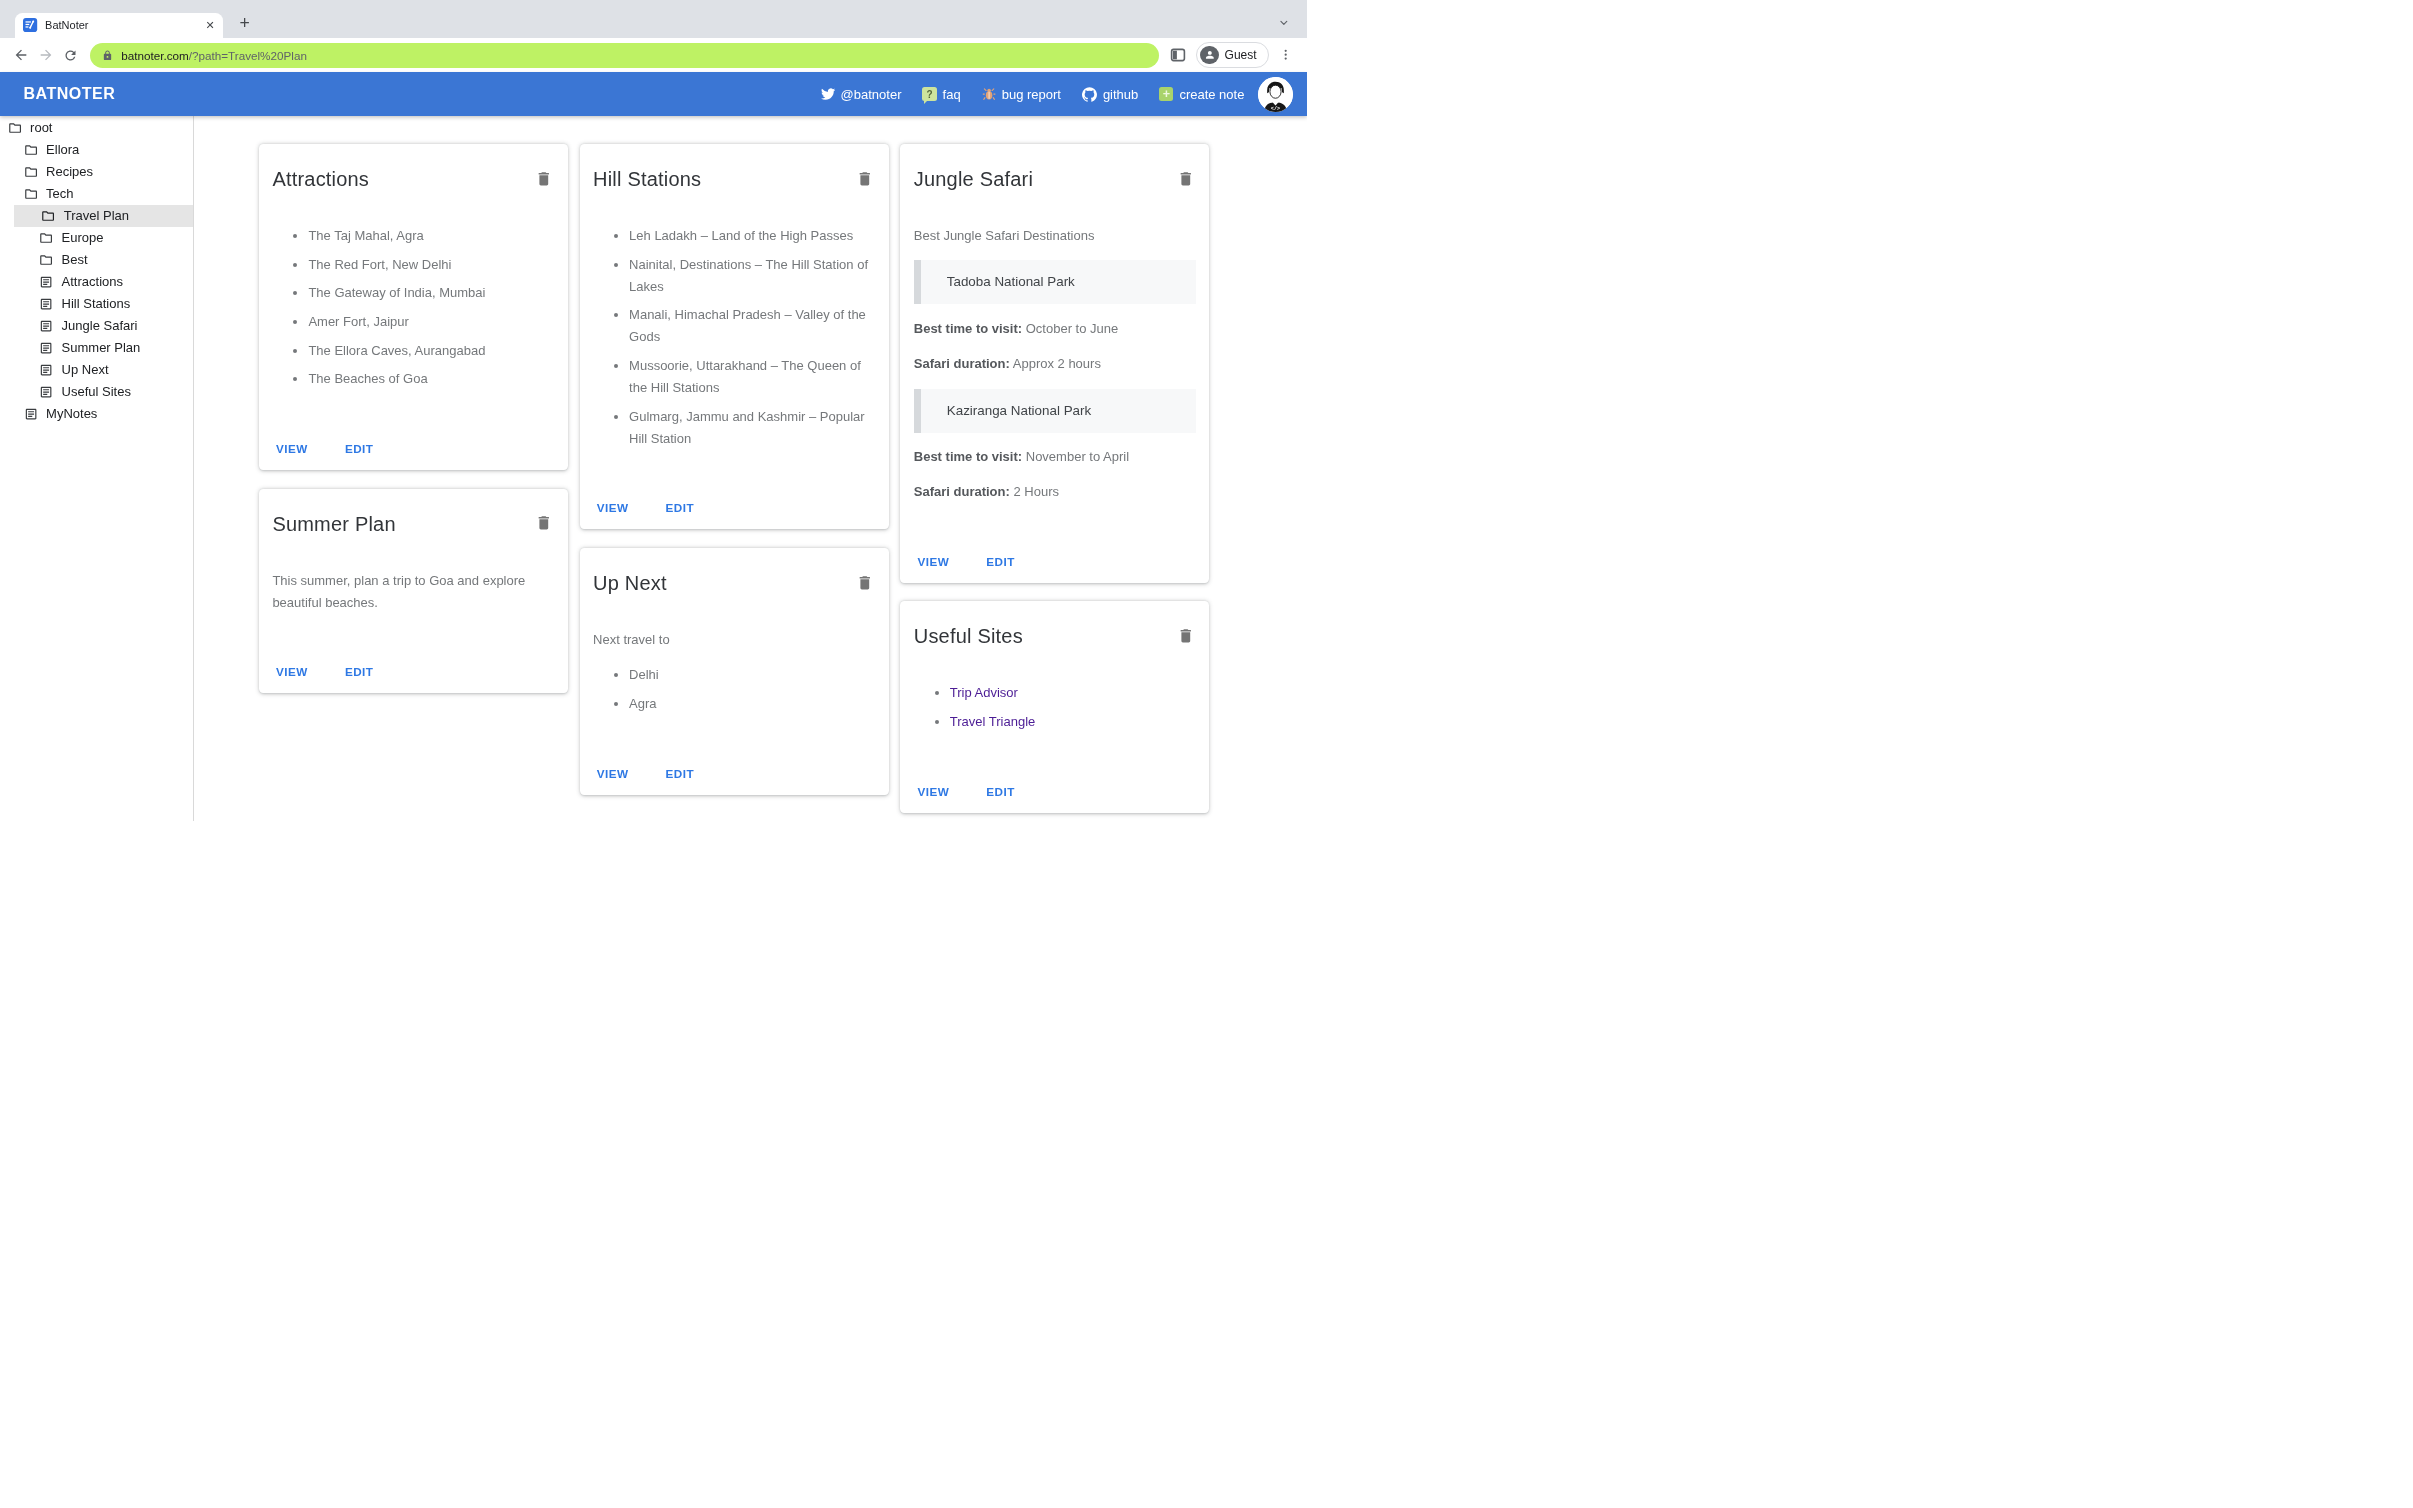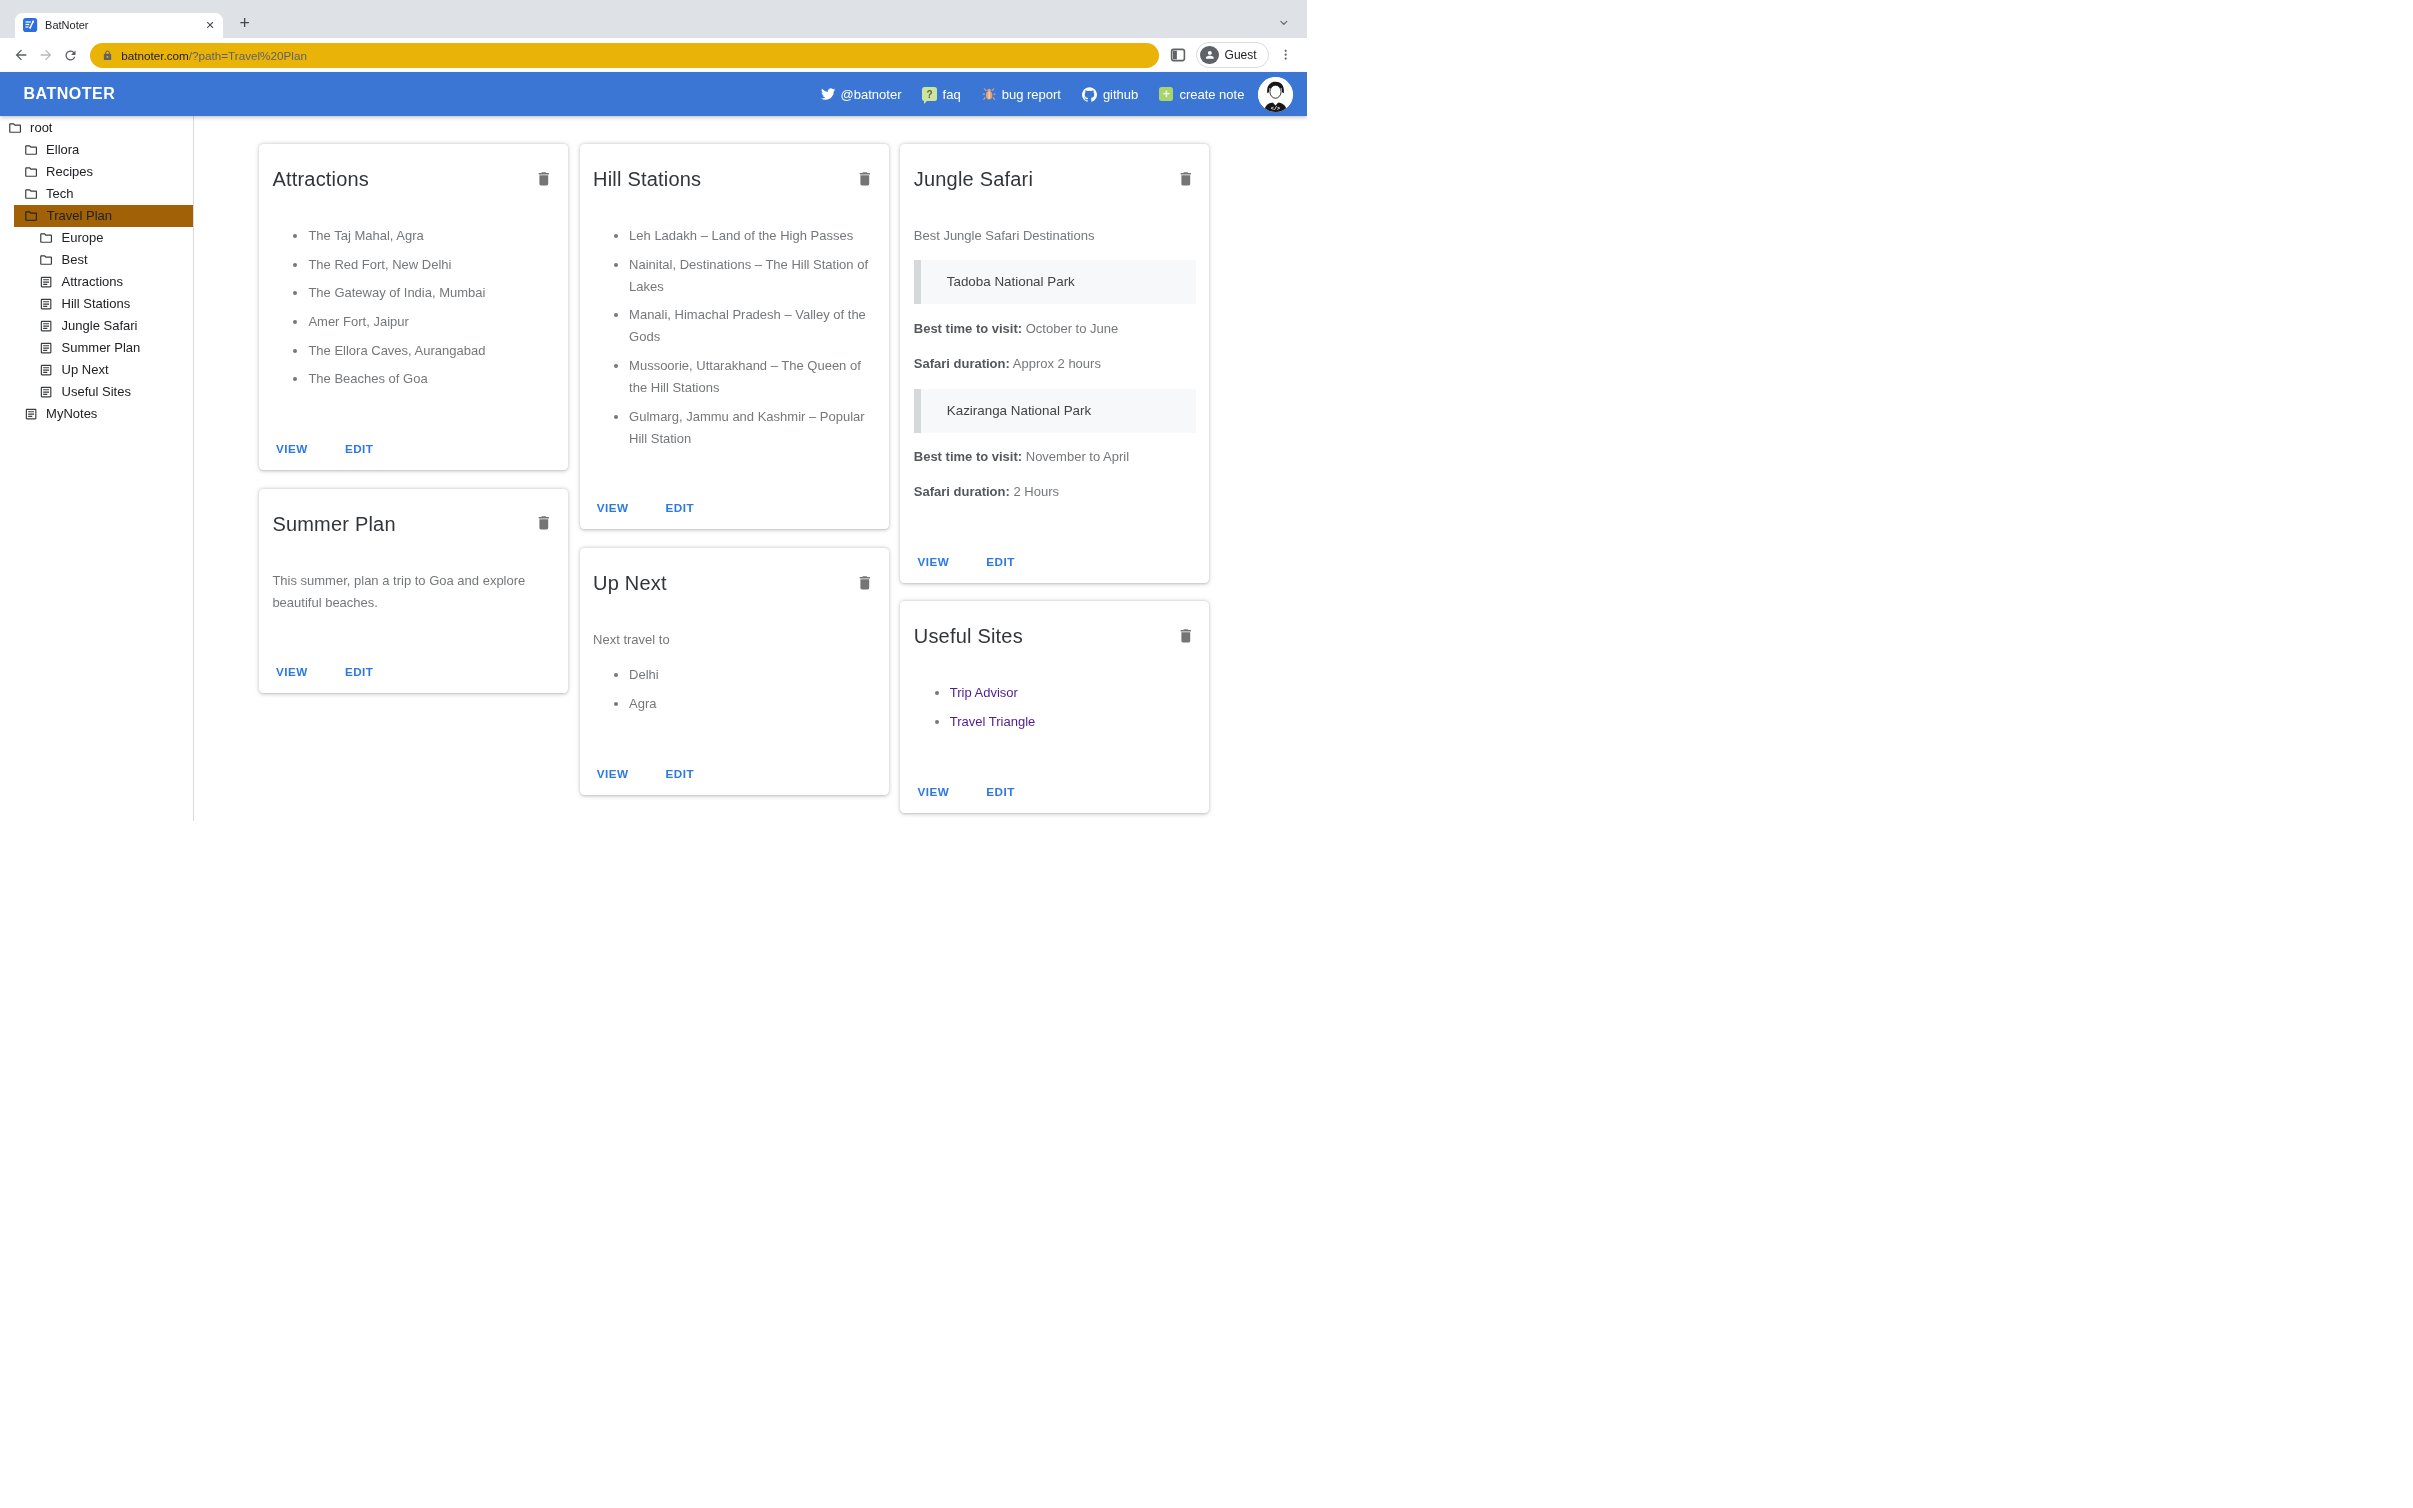--- a/index.html
+++ b/index.html
@@ -20,21 +20,21 @@
   .tab-title { font-size:11px; color:#1f2125; margin-left:7.5px; flex:1; white-space:nowrap; }
   .tab-close { border:none; background:none; padding:0 1.7px; font-size:11px; color:#45484c; cursor:pointer; line-height:1; }
   .newtab {
     position:absolute; left:233px; top:11.7px; width:23.5px; height:23.5px; border:none; background:none;
     font-size:17.6px; color:#45484c; cursor:pointer; line-height:22px; text-align:center; padding:0;
   }
   .strip-chev { position:absolute; right:11.7px; top:11.7px; width:22px; height:22px; display:flex; align-items:center; justify-content:center; cursor:pointer; }
   .toolbar { height:34px; background:#fff; display:flex; align-items:center; padding:0 8.4px; }
   .tb-ic { width:25px; height:25px; border:none; background:none; display:flex; align-items:center; justify-content:center; border-radius:50%; cursor:pointer; padding:0; flex:none; }
   .omnibox {
-    flex:1; height:25px; background:#eab308; border-radius:12.6px; margin:0 6.7px;
+    flex:1; height:25px; background:#bef264; border-radius:12.6px; margin:0 6.7px;
     display:flex; align-items:center; padding:0 11.7px; gap:8.4px; min-width:0; cursor:text;
   }
   .url { font-size:11.7px; color:#202124; white-space:nowrap; }
   .url-path { font-size:11.7px; color:#5f6368; white-space:nowrap; }
   .guest-chip {
     display:flex; align-items:center; gap:5.9px; border:0.8px solid #dadce0; border-radius:13.4px;
     background:#fff; padding:2.5px 11px 2.5px 3.4px; margin:0 5px; cursor:pointer;
   }
   .guest-avatar { width:18.4px; height:18.4px; border-radius:50%; background:#5f6368; display:flex; align-items:center; justify-content:center; }
   .guest-label { font-size:12px; color:#202124; }
@@ -51,21 +51,21 @@
   .create-ic { width:14.2px; height:14.2px; background:#a9d36b; border-radius:2.5px; color:#eef7df; font-size:12.6px; font-weight:700; display:flex; align-items:center; justify-content:center; line-height:1; }
   .avatar { width:35px; height:35px; border-radius:50%; background:#fff; margin-left:13.4px; flex:none; overflow:hidden; cursor:pointer; }
   
   .page { display:flex; height:706px; }
   .sidebar { width:194px; flex:none; border-right:0.8px solid #d9d9d9; padding-top:0.8px; overflow:hidden; }
   .trow { height:22px; display:flex; align-items:center; font-size:13px; color:#202225; cursor:pointer; }
   .trow .ticon { width:14.2px; height:14.2px; margin-right:8.4px; flex:none; }
   .lvl0 { padding-left:7.5px; }
   .lvl1 { padding-left:23.5px; }
   .lvl2 { padding-left:39px; }
-  .trow.selected { background:#a16207; margin-left:14.2px; padding-left:10px; }
+  .trow.selected { background:#e5e5e5; margin-left:14.2px; padding-left:27px; }
   .main { flex:1; padding:28px 0 0 65px; display:flex; gap:11.7px; align-items:flex-start; }
   .col { width:309px; flex:none; display:flex; flex-direction:column; gap:18.4px; }
   
   .card { background:#fff; border-radius:4.2px; box-shadow:0 0.8px 4.2px rgba(60,64,67,.28), 0 0.8px 1.7px rgba(60,64,67,.12); }
   .card-header { display:flex; align-items:flex-start; justify-content:space-between; padding:20px 13.4px 0; }
   .card-title { margin:0; font-size:20px; font-weight:400; color:#323539; line-height:30px; letter-spacing:0.2px; }
   .trash-btn { border:none; background:none; padding:1.7px; margin-top:4.2px; cursor:pointer; }
   .card-content { padding:31px 13.4px 20px; font-size:13px; line-height:22px; color:#75787b; }
   .md > :first-child { margin-top:0 !important; }
   .md p { margin:13.4px 0 0; }

